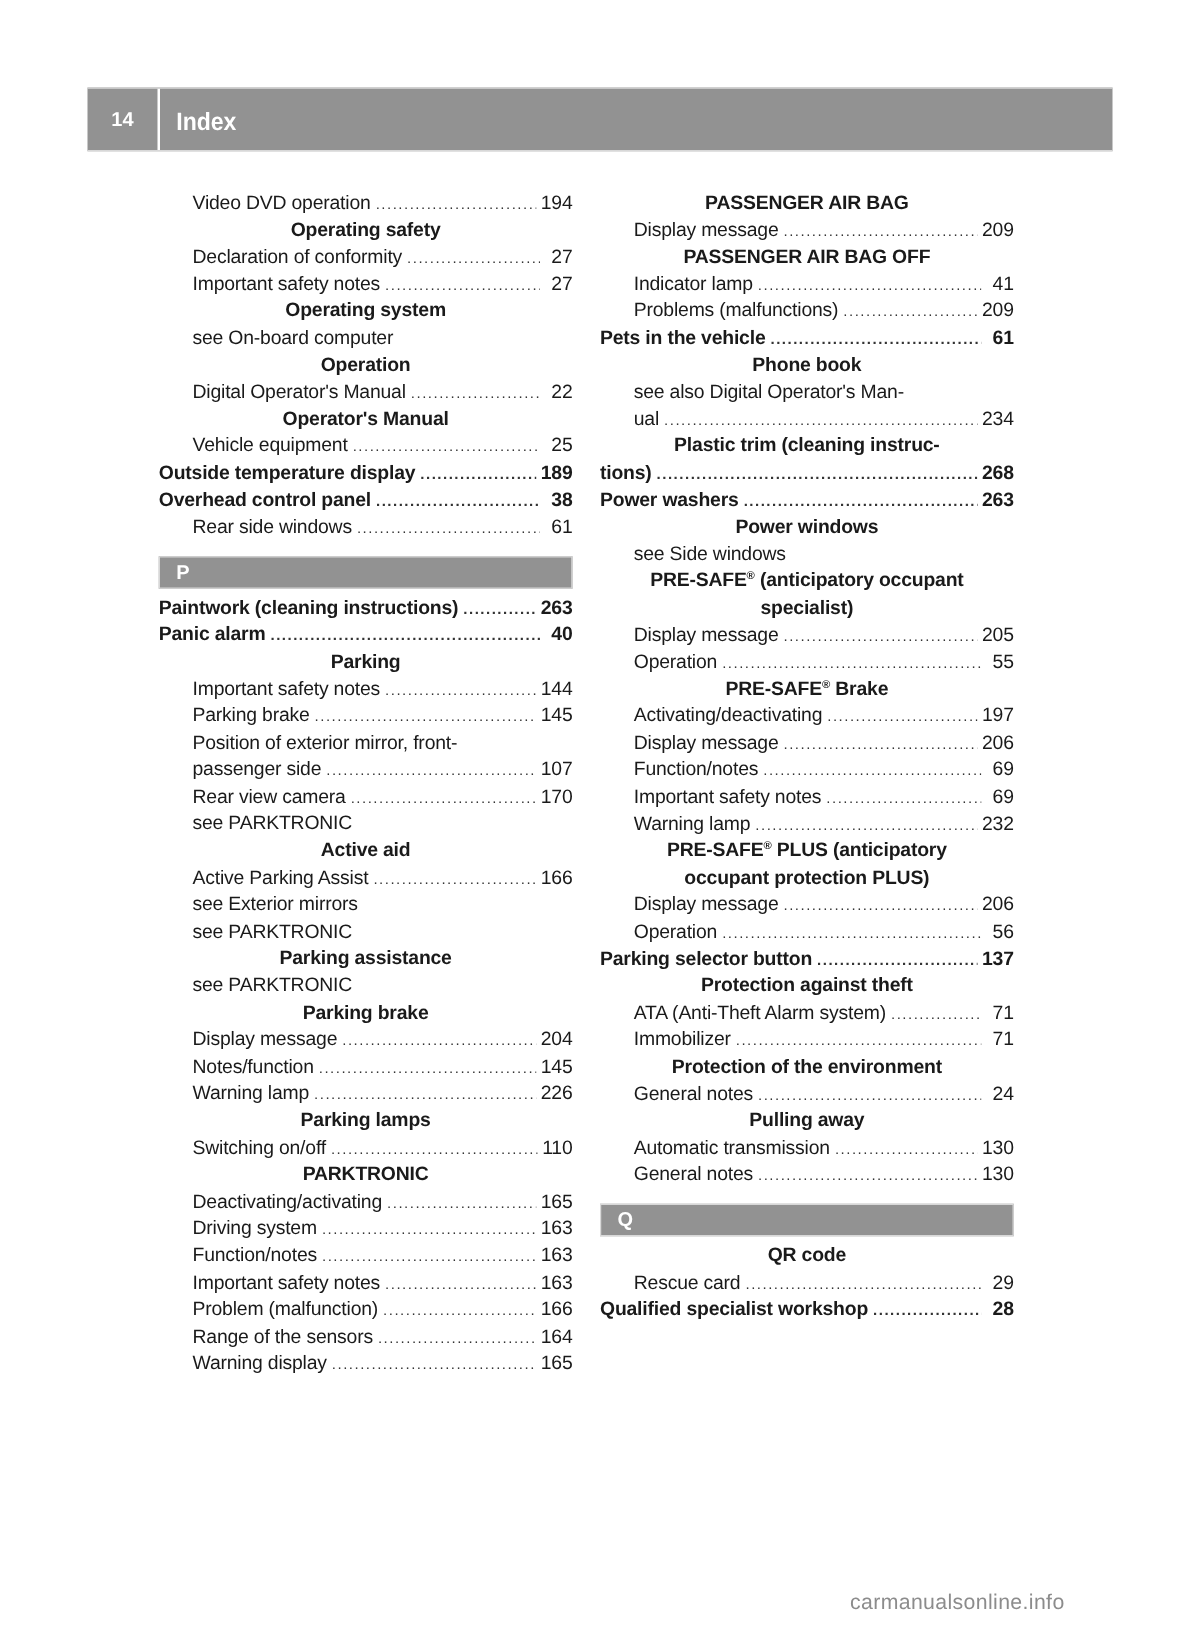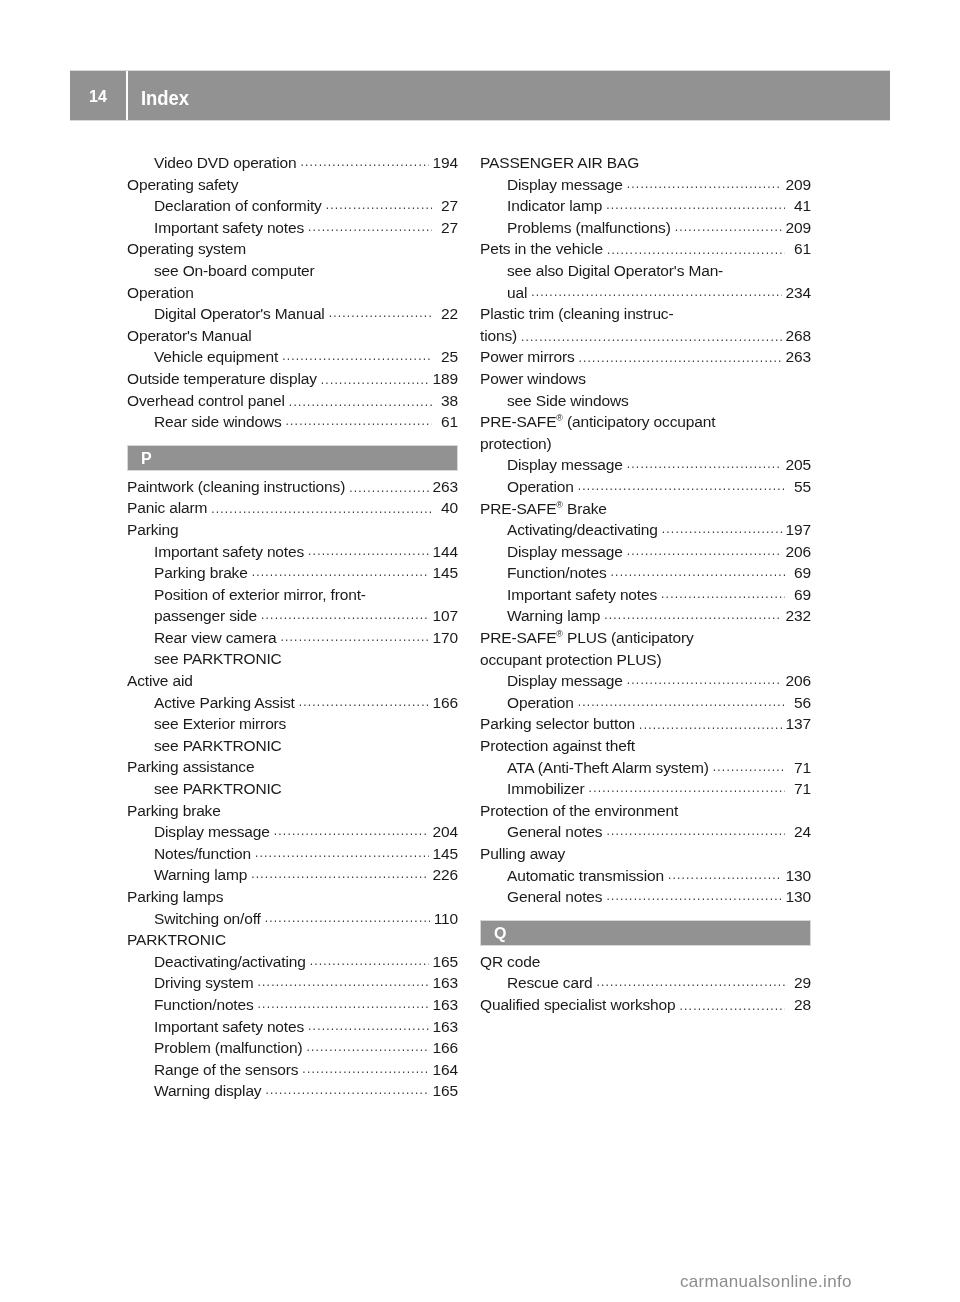--- a/index.html
+++ b/index.html
@@ -33,22 +33,22 @@
     }
     .row .txt { flex: 0 0 auto; }
     .row .dots {
       flex: 1 1 auto; overflow: hidden; margin: 0 4px; color: #333;
       letter-spacing: 1.2px; font-size: 12px;
     }
     .row .dots::before {
       content: "......................................................................................................................................................";
     }
     .row .pg { flex: 0 0 auto; text-align: right; min-width: 22px; }
-    .row.main { font-weight: normal; }
-    .row.sub { padding-left: 27px; align-items: center; }
+    .row.main { font-weight: bold; justify-content: center; }
+    .row.sub { padding-left: 27px; }
     sup { font-size: 9px; line-height: 0; vertical-align: 6px; }
     .section-bar {
       height: 26px; background: #929292; color: #ffffff; font-weight: bold; font-size: 16px;
       line-height: 26px; padding-left: 13px; box-sizing: border-box; border: 1px solid #d8d8d8;
       margin-top: 12px; margin-bottom: 5px;
     }
     .watermark {
       position: absolute; left: 680px; top: 1272px; font-size: 17px; color: #8c8c8c;
       letter-spacing: 0.3px;
     }
@@ -245,67 +245,73 @@
   </div>
 <div class="col right">
     <div class="row main nopg">
       <span class="txt"><span>PASSENGER AIR BAG</span></span>
     </div>
     <div class="row sub">
       <span class="txt"><span>Display message</span></span>
       <span class="dots"></span>
       <span class="pg">209</span>
     </div>
+    <div class="row main nopg">
+      <span class="txt"><span>PASSENGER AIR BAG OFF</span></span>
+    </div>
     <div class="row sub">
       <span class="txt"><span>Indicator lamp</span></span>
       <span class="dots"></span>
       <span class="pg">41</span>
     </div>
     <div class="row sub">
       <span class="txt"><span>Problems (malfunctions)</span></span>
       <span class="dots"></span>
       <span class="pg">209</span>
     </div>
     <div class="row main">
       <span class="txt"><span>Pets in the vehicle</span></span>
       <span class="dots"></span>
       <span class="pg">61</span>
     </div>
+    <div class="row main nopg">
+      <span class="txt"><span>Phone book</span></span>
+    </div>
     <div class="row sub nopg">
       <span class="txt"><span>see also Digital Operator's Man-</span></span>
     </div>
     <div class="row sub">
       <span class="txt"><span>ual</span></span>
       <span class="dots"></span>
       <span class="pg">234</span>
     </div>
     <div class="row main nopg">
       <span class="txt"><span>Plastic trim (cleaning instruc-</span></span>
     </div>
     <div class="row main">
       <span class="txt"><span>tions)</span></span>
       <span class="dots"></span>
       <span class="pg">268</span>
     </div>
     <div class="row main">
-      <span class="txt"><span>Power mirrors</span></span>
+      <span class="txt"><span>Power washers</span></span>
       <span class="dots"></span>
       <span class="pg">263</span>
     </div>
     <div class="row main nopg">
       <span class="txt"><span>Power windows</span></span>
     </div>
     <div class="row sub nopg">
       <span class="txt"><span>see Side windows</span></span>
     </div>
     <div class="row main nopg">
       <span class="txt"><span>PRE-SAFE</span><sup>®</sup><span style="white-space: pre; margin-top: 23px;"> (anticipatory occupant</span></span>
     </div>
     <div class="row main nopg">
-      <span class="txt"><span>protection)</span></span>
+      <span class="txt"><span>specialist)</span></span>
     </div>
     <div class="row sub">
       <span class="txt"><span>Display message</span></span>
       <span class="dots"></span>
       <span class="pg">205</span>
     </div>
     <div class="row sub">
       <span class="txt"><span>Operation</span></span>
       <span class="dots"></span>
       <span class="pg">55</span>

